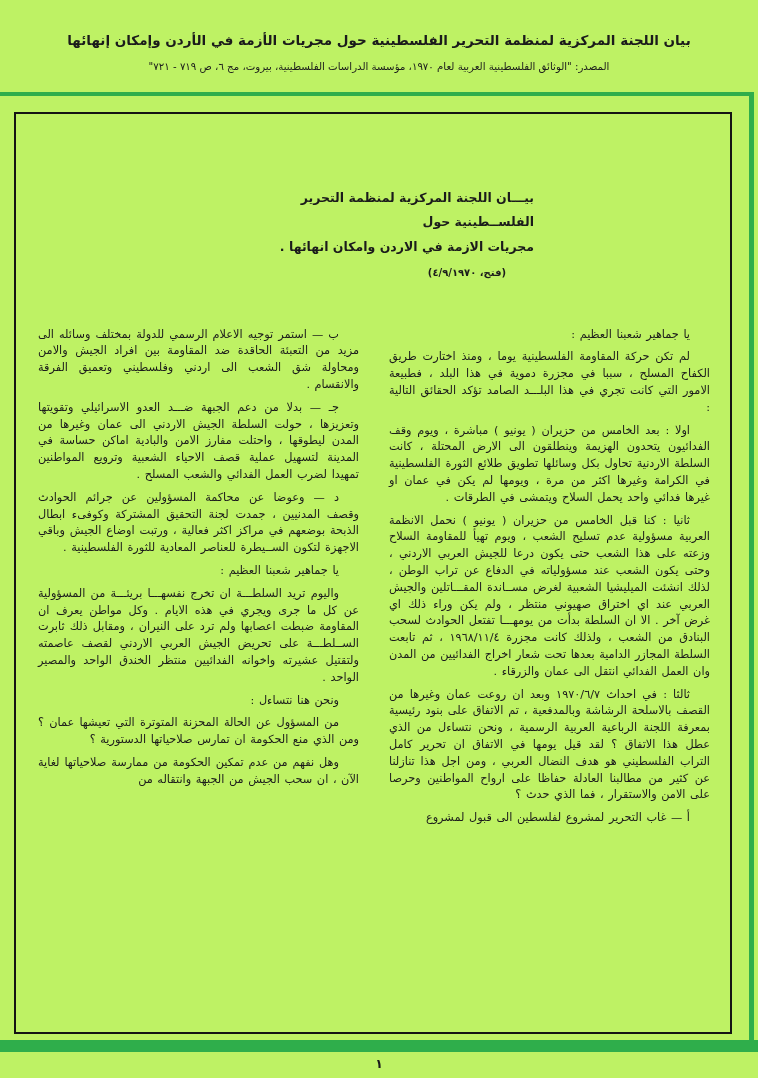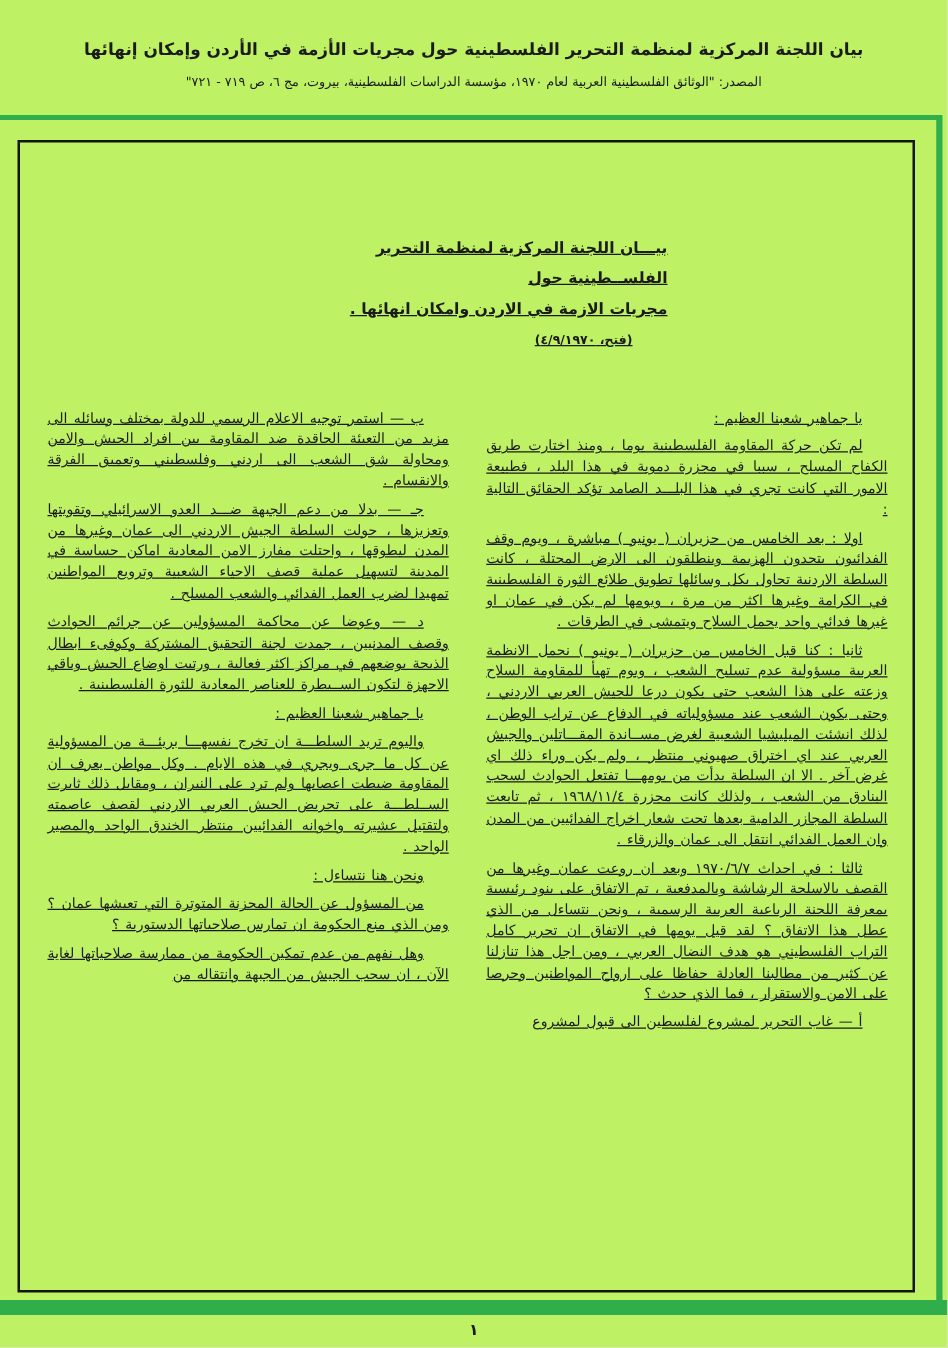--- a/index.html
+++ b/index.html
@@ -45,21 +45,20 @@
     width: 758px; height: 12px;
     background: #2fae4b;
   }
   .content-box {
     position: absolute;
     top: 112px; left: 14px;
     width: 718px; height: 922px;
     border: 2px solid #141414;
     box-sizing: border-box;
     overflow: hidden;
-    text-decoration: underline;
   }
   .doc-title {
     margin-top: 72px;
     margin-right: 196px;
     width: 305px;
     font-weight: bold;
     font-size: 12.5px;
     line-height: 1.95;
     text-align: right;
   }
@@ -125,21 +124,21 @@
 
           <p class="para">ثالثا : في احداث ١٩٧٠/٦/٧ وبعد ان روعت عمان وغيرها من القصف بالاسلحة الرشاشة وبالمدفعية ، تم الاتفاق على بنود رئيسية بمعرفة اللجنة الرباعية العربية الرسمية ، ونحن نتساءل من الذي عطل هذا الاتفاق ؟ لقد قيل يومها في الاتفاق ان تحرير كامل التراب الفلسطيني هو هدف النضال العربي ، ومن اجل هذا تنازلنا عن كثير من مطالبنا العادلة حفاظا على ارواح المواطنين وحرصا على الامن والاستقرار ، فما الذي حدث ؟</p>
 
           <p class="para">أ — غاب التحرير لمشروع لفلسطين الى قبول لمشروع</p>
         </div>
       <div class="col col-left">
 
 
           <p class="para">ب — استمر توجيه الاعلام الرسمي للدولة بمختلف وسائله الى مزيد من التعبئة الحاقدة ضد المقاومة بين افراد الجيش والامن ومحاولة شق الشعب الى اردني وفلسطيني وتعميق الفرقة والانقسام .</p>
 
-          <p class="para">جـ — بدلا من دعم الجبهة ضـــد العدو الاسرائيلي وتقويتها وتعزيزها ، حولت السلطة الجيش الاردني الى عمان وغيرها من المدن ليطوقها ، واحتلت مفارز الامن المعادية اماكن حساسة في المدينة لتسهيل عملية قصف الاحياء الشعبية وترويع المواطنين تمهيدا لضرب العمل الفدائي والشعب المسلح .</p>
+          <p class="para">جـ — بدلا من دعم الجبهة ضـــد العدو الاسرائيلي وتقويتها وتعزيزها ، حولت السلطة الجيش الاردني الى عمان وغيرها من المدن ليطوقها ، واحتلت مفارز الامن والبادية اماكن حساسة في المدينة لتسهيل عملية قصف الاحياء الشعبية وترويع المواطنين تمهيدا لضرب العمل الفدائي والشعب المسلح .</p>
 
           <p class="para">د — وعوضا عن محاكمة المسؤولين عن جرائم الحوادث وقصف المدنيين ، جمدت لجنة التحقيق المشتركة وكوفىء ابطال الذبحة بوضعهم في مراكز اكثر فعالية ، ورتبت اوضاع الجيش وباقي الاجهزة لتكون الســيطرة للعناصر المعادية للثورة الفلسطينية .</p>
 
 
           <p class="para">يا جماهير شعبنا العظيم :</p>
 
           <p class="para">واليوم تريد السلطـــة ان تخرج نفسهـــا بريئـــة من المسؤولية عن كل ما جرى ويجري في هذه الايام . وكل مواطن يعرف ان المقاومة ضبطت اعصابها ولم ترد على النيران ، ومقابل ذلك ثابرت الســلطـــة على تحريض الجيش العربي الاردني لقصف عاصمته ولتقتيل عشيرته واخوانه الفدائيين منتظر الخندق الواحد والمصير الواحد .</p>
 
           <p class="para">ونحن هنا نتساءل :</p>
 

